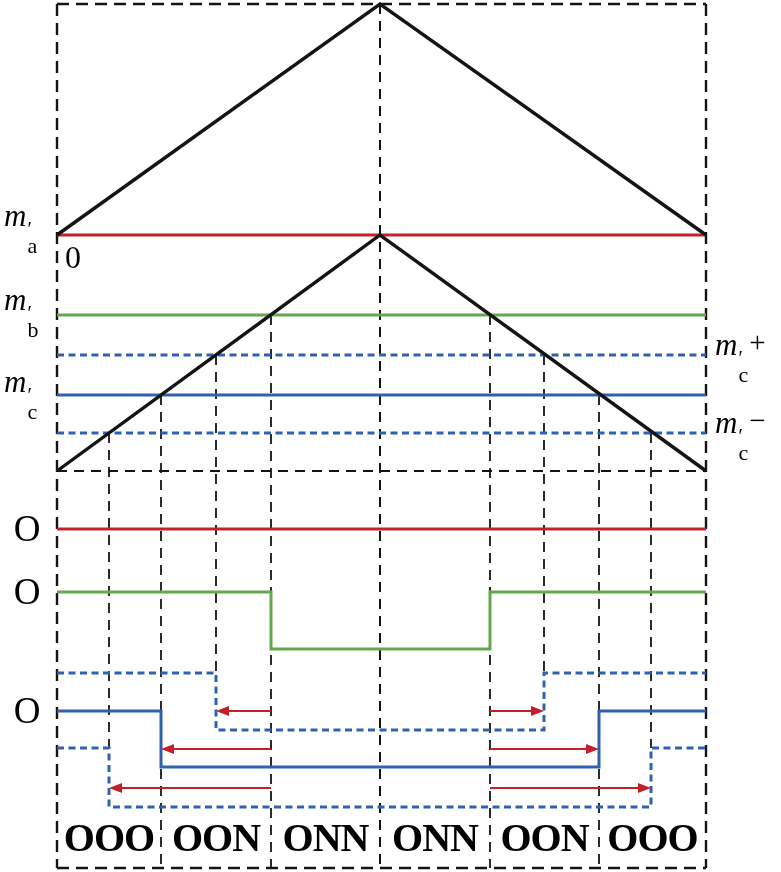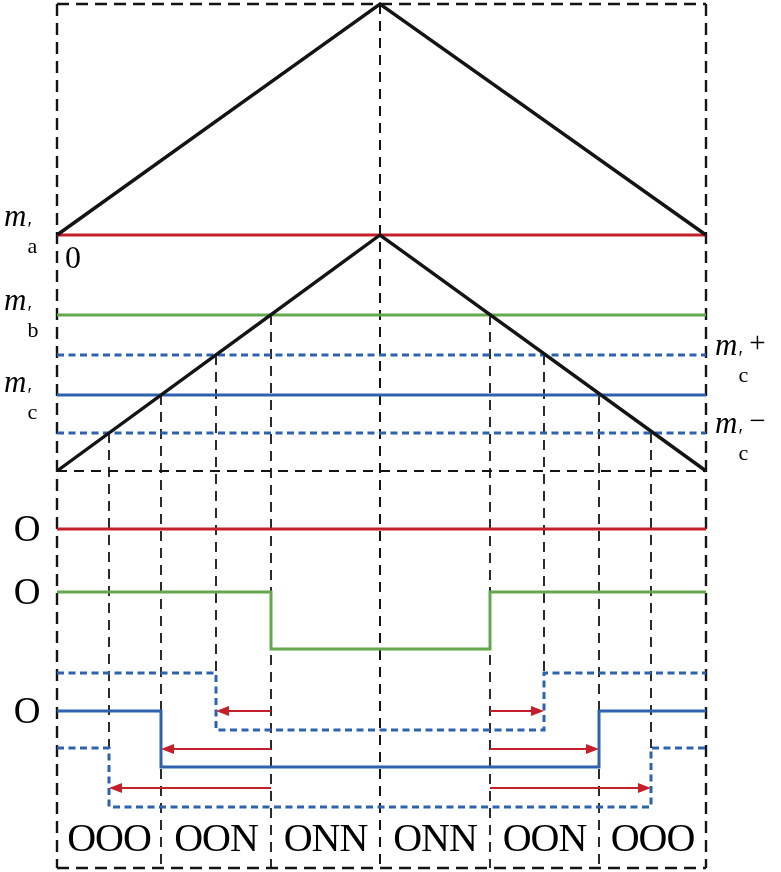--- a/index.html
+++ b/index.html
@@ -23,21 +23,21 @@
     align-items: flex-start;
     vertical-align: -10px;
     margin-left: 1px;
   }
   .math .pr { font-style: normal; font-size: 20px; line-height: 13px; }
   .math .sb { font-style: normal; font-size: 22px; line-height: 19px; }
   .math .sfx { font-style: normal; font-size: 29px; vertical-align: 3px; margin-left: 1px; }
 
   .zero  { font-size: 32px; line-height: 1; }
   .olbl  { font-size: 37px; line-height: 1; }
-  .state { font-size: 40px; line-height: 1; letter-spacing: -1px; }
+  .state { font-size: 40px; line-height: 1; letter-spacing: -1px; font-weight: bold; }
 </style>
 </head>
 <body>
 
 <div class="figure">
   <svg id="diagram" width="781" height="872" viewBox="0 0 781 872">
       <line x1="57" y1="4" x2="57" y2="868" stroke="#141414" stroke-width="2.4" stroke-dasharray="12,7"></line>
       <line x1="706" y1="4" x2="706" y2="868" stroke="#141414" stroke-width="2.4" stroke-dasharray="12,7"></line>
       <line x1="57" y1="4" x2="706" y2="4" stroke="#141414" stroke-width="2.6" stroke-dasharray="12,7"></line>
       <line x1="57" y1="868" x2="706" y2="868" stroke="#141414" stroke-width="2.6" stroke-dasharray="12,7"></line>

